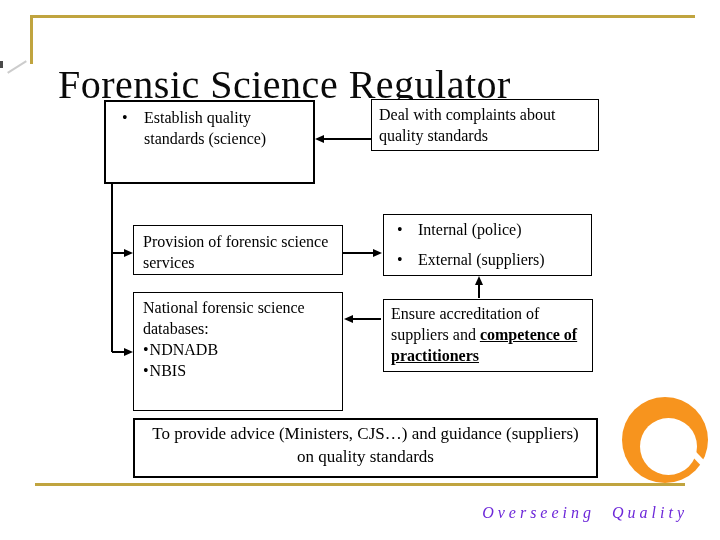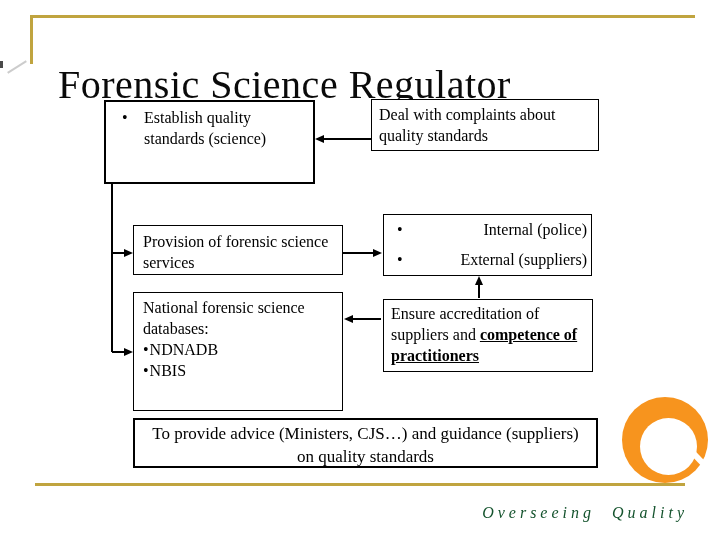--- a/index.html
+++ b/index.html
@@ -16,40 +16,40 @@
   
   .title{position:absolute;left:58px;top:36px;font-size:40px;line-height:44px;font-weight:400;letter-spacing:0.5px;color:#0a0a0a;white-space:nowrap;text-align:right;}
   
   .box{position:absolute;background:#fff;border:1px solid #000;font-size:16px;line-height:21px;box-sizing:border-box;}
   .box-duties{left:104px;top:100px;width:211px;height:84px;border-width:2px;padding:5px 10px 0 6px;}
   .box-complaints{left:371px;top:99px;width:228px;height:52px;padding:4px 6px 0 7px;}
   .box-provision{left:133px;top:225px;width:210px;height:50px;padding:5px 6px 0 9px;}
   .box-customers{left:383px;top:214px;width:209px;height:62px;padding:4px 4px 0 6px;}
   .box-databases{left:133px;top:292px;width:210px;height:119px;padding:4px 4px 0 9px;}
   .box-accreditation{left:383px;top:299px;width:210px;height:73px;padding:3px 4px 0 7px;}
-  .box-advice{left:133px;top:418px;width:465px;height:50px;border-width:2px;text-align:center;font-size:17px;line-height:23px;padding:2px 8px 0 8px;}
+  .box-advice{left:133px;top:418px;width:465px;height:60px;border-width:2px;text-align:center;font-size:17px;line-height:23px;padding:2px 8px 0 8px;}
   
   ul.bullets{list-style:none;margin:0;padding:0;}
   ul.bullets li{position:relative;padding-left:32px;margin:0 0 10px 0;}
   ul.bullets li::before{content:"\2022";position:absolute;left:10px;top:0;}
-  .box-customers ul.bullets li{padding-left:28px;margin-bottom:9px;text-align:right;}
+  .box-customers ul.bullets li{padding-left:28px;margin-bottom:9px;}
   .box-customers ul.bullets li::before{left:7px;}
   
   .db-item{}
   .db-item::before{content:"\2022";margin-right:1px;}
   
   .emph{font-weight:bold;text-decoration:underline;}
   
   .connectors{position:absolute;left:0;top:0;width:720px;height:540px;pointer-events:none;}
   .connectors path{stroke:#000;stroke-width:2;fill:none;}
   .connectors polygon{fill:#000;stroke:none;}
   
   .logo{position:absolute;left:615px;top:390px;width:100px;height:100px;}
   
-  .tagline{position:absolute;right:32px;top:504px;font-size:16px;font-style:italic;color:#14532d;letter-spacing:4px;word-spacing:9px;white-space:nowrap;}
+  .tagline{position:absolute;right:32px;top:504px;font-size:16px;font-style:italic;color:#6d28d9;letter-spacing:4px;word-spacing:9px;white-space:nowrap;}
 </style>
 </head>
 <body>
 
 <div class="slide">
 
   <div class="gold-top"></div>
   <div class="gold-left"></div>
   <div class="edge-tick"></div>
   <div class="gray-accent"></div>

